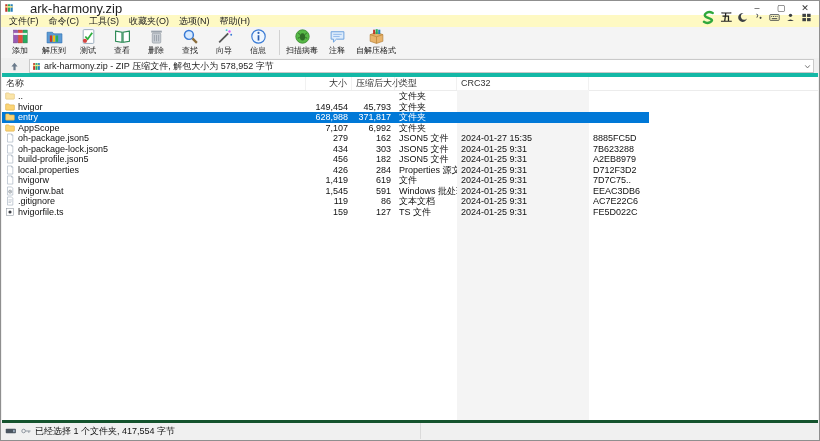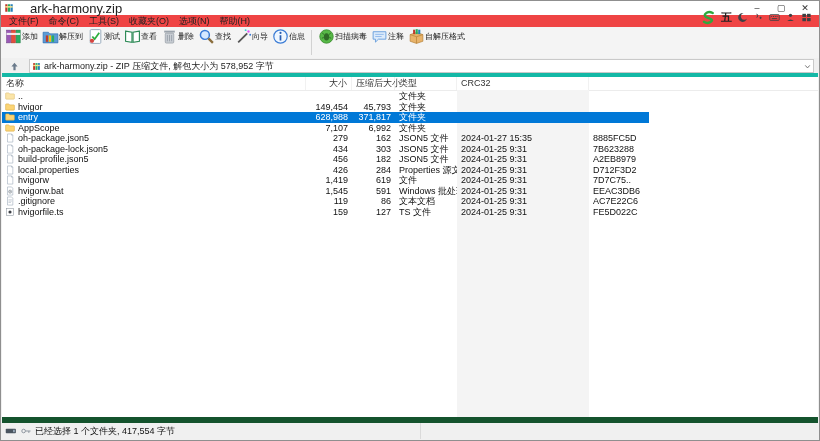--- a/index.html
+++ b/index.html
@@ -8,32 +8,32 @@
   .screen{position:absolute;inset:0;border:1px solid #8f8f8f;box-sizing:border-box;background:#f0f0f0;}
 
   
   .titlebar{height:14px;background:#fff;display:flex;align-items:center;padding-left:3px;position:relative;}
   .titlebar .app-icon{width:10px;height:10px;margin-right:4px;flex:none;}
   .title-text{font-size:13px;color:#222;margin-left:12px;}
   .win-controls{position:absolute;right:2px;top:0;display:flex;height:14px;}
   .ctrl{width:24px;text-align:center;font-size:9px;line-height:14px;color:#333;}
 
   
-  .menubar{height:12px;display:flex;align-items:center;background:#ef4444;padding-left:3px;}
+  .menubar{height:12px;display:flex;align-items:center;background:#fef9c3;padding-left:3px;}
   .menu-item{padding:0 5px;font-size:9px;color:#222;line-height:12px;}
 
   
   .ime{position:absolute;top:9px;right:7px;display:flex;align-items:center;gap:5px;z-index:20;}
   .ime .slogo{width:15px;height:15px;}
   .ime .mode{font-size:11px;font-weight:bold;color:#222;line-height:15px;}
   .ime .mini{width:11px;height:11px;}
 
   
   .toolbar{height:30px;display:flex;align-items:flex-start;background:#f4f4f4;padding:1px 0 0 2px;}
-  .tbtn{display:flex;flex-direction:row;align-items:center;min-width:30px;padding:0 2px;}
+  .tbtn{display:flex;flex-direction:column;align-items:center;min-width:30px;padding:0 2px;}
   .tbtn svg{width:17px;height:17px;}
   .tlabel{font-size:8px;color:#222;margin-top:0;}
   .tsep{width:1px;height:25px;background:#d2d2d2;margin:2px 4px 0 4px;}
 
   
   .addressbar{height:16px;display:flex;align-items:center;background:#f0f0f0;padding:0 5px 0 2px;gap:4px;}
   .upbtn{width:22px;height:13px;display:flex;align-items:center;justify-content:center;}
   .upbtn svg{width:11px;height:11px;}
   .combo{flex:1;height:12px;background:#fff;border:1px solid #c9c9c9;display:flex;align-items:center;
          padding:0 12px 0 2px;gap:3px;position:relative;text-align:center;}
@@ -51,21 +51,21 @@
   .row{display:grid;grid-template-columns:304px 46px 43px 62px 132px 60px;height:10.5px;align-items:center;}
   .row.selected{background:#0078d7;color:#fff;}
   .cell{padding:0 4px;white-space:nowrap;overflow:hidden;line-height:10.5px;}
   .cell.name{display:flex;align-items:center;gap:3px;padding-left:3px;overflow:visible;}
   .cell.num{text-align:right;}
   .cell .ficon{width:10px;height:10px;flex:none;}
   .cell.crc{overflow:visible;}
 
   
   .statusbar{position:absolute;left:1px;right:1px;bottom:1px;height:16px;background:#f0f0f0;
-             border-top:6px solid #14532d;display:flex;align-items:center;}
+             border-top:3px solid #14532d;display:flex;align-items:center;}
   .sb-left{width:419px;height:100%;display:flex;align-items:center;gap:3px;padding-left:3px;
            border-right:1px solid #dadada;box-sizing:border-box;}
   .sb-left svg{width:12px;height:12px;}
   .sb-right{flex:1;padding-left:46px;}
 </style>
 </head>
 <body>
 
 <div class="screen">
 

